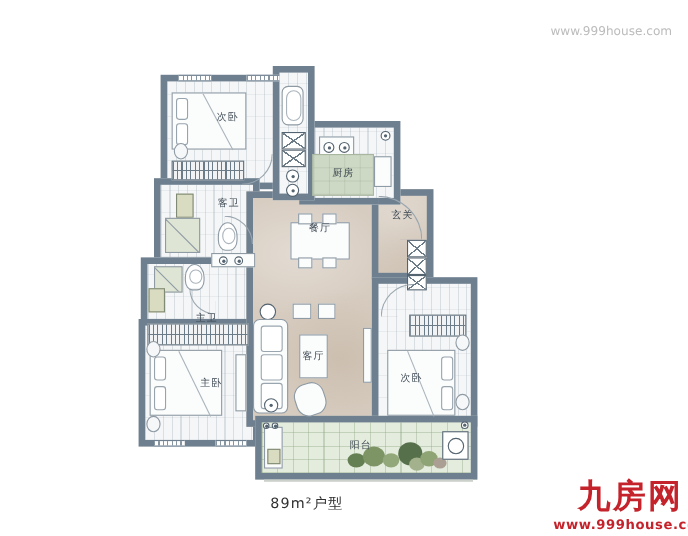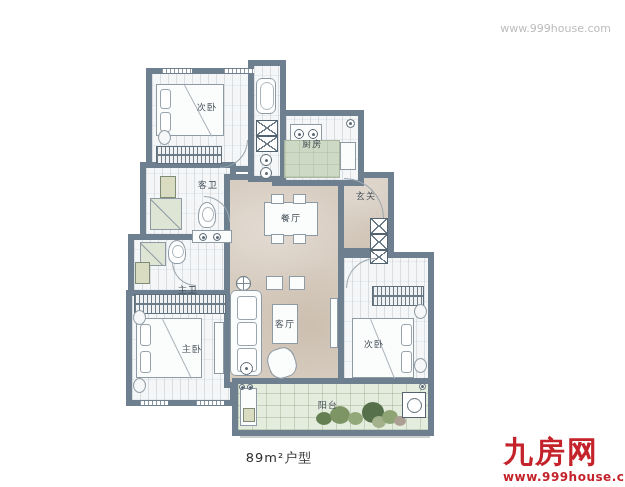--- a/index.html
+++ b/index.html
@@ -58,21 +58,21 @@
         background-image:linear-gradient(0deg,transparent 48%,#7b8a95 48% 52%,transparent 52%),
                          linear-gradient(90deg,transparent 48%,#7b8a95 48% 52%,transparent 52%);}
   .washer{position:absolute;box-sizing:border-box;background:#fff;border:1px solid #53636f;}
   .drum{position:absolute;box-sizing:border-box;border:1px solid #53636f;border-radius:50%;background:#fff;}
   .plant{position:absolute;border-radius:50%;}
   .rlabel{position:absolute;font-size:9px;color:#3d4852;letter-spacing:1px;white-space:nowrap;line-height:1;}
   .sill{position:absolute;background:#ccd1cb;}
   .watermark-top{position:absolute;top:22px;right:14px;font-size:11px;color:#bcbcbc;}
   .caption{position:absolute;top:449px;left:279px;transform:translateX(-50%);font-size:13px;color:#2f2f2f;
         letter-spacing:1px;white-space:nowrap;}
-  .logo{position:absolute;top:437px;right:4px;width:118px;text-align:left;color:#c4232b;}
+  .logo{position:absolute;top:437px;right:4px;width:118px;text-align:right;color:#c4232b;}
   .logo-name{font-size:30px;font-weight:bold;line-height:1;letter-spacing:2px;}
   .logo-url{font-size:12px;font-weight:bold;margin-top:3px;letter-spacing:0.5px;}
 </style>
 </head>
 <body>
 
 <div class="page">
   <div class="plan">
 
     <div class="room tile" style="left:146px;top:68px;width:114px;height:104px"></div>
@@ -105,21 +105,21 @@
     <div class="circ" style="left:260px;top:154px;width:12px;height:12px"></div>
     <div class="circ" style="left:260px;top:167px;width:12px;height:12px"></div>
 
     <div class="furn" style="left:290px;top:124px;width:32px;height:18px">
       <div class="circ" style="left:3px;top:4px;width:10px;height:10px"></div>
       <div class="circ" style="left:17px;top:4px;width:10px;height:10px"></div>
     </div>
     <div class="island" style="left:284px;top:140px;width:56px;height:38px"></div>
     <div class="furn" style="left:340px;top:142px;width:16px;height:28px"></div>
     <div class="circ" style="left:346px;top:119px;width:9px;height:9px"></div>
-    <span class="rlabel" style="left:302px;top:140px">厨房</span>
+    <span class="rlabel" style="left:302px;top:154px">厨房</span>
 
     <div class="cab" style="left:160px;top:176px;width:16px;height:22px"></div>
     <div class="shower" style="left:150px;top:198px;width:32px;height:32px"></div>
     <div class="toilet" style="left:198px;top:202px;width:18px;height:26px"></div>
     <div class="arc arc-tr" style="left:204px;top:196px;width:26px;height:26px"></div>
     <span class="rlabel" style="left:198px;top:181px">客卫</span>
 
     <div class="furn" style="left:192px;top:230px;width:40px;height:13px">
       <div class="circ" style="left:6px;top:2px;width:8px;height:8px"></div>
       <div class="circ" style="left:20px;top:2px;width:8px;height:8px"></div>
@@ -141,21 +141,21 @@
     <div class="furn" style="left:214px;top:322px;width:10px;height:52px"></div>
     <div class="window" style="left:140px;top:400px;width:28px"></div>
     <div class="window" style="left:196px;top:400px;width:28px"></div>
     <span class="rlabel" style="left:182px;top:345px">主卧</span>
 
     <div class="furn" style="left:264px;top:202px;width:54px;height:34px"></div>
     <div class="furn" style="left:271px;top:194px;width:13px;height:10px"></div>
     <div class="furn" style="left:293px;top:194px;width:13px;height:10px"></div>
     <div class="furn" style="left:271px;top:234px;width:13px;height:10px"></div>
     <div class="furn" style="left:293px;top:234px;width:13px;height:10px"></div>
-    <span class="rlabel" style="left:281px;top:214px">餐厅</span>
+    <span class="rlabel" style="left:281px;top:204px">餐厅</span>
 
     <div class="arc arc-tr" style="left:344px;top:178px;width:40px;height:40px"></div>
     <div class="xbox" style="left:370px;top:218px;width:18px;height:16px"></div>
     <div class="xbox" style="left:370px;top:234px;width:18px;height:16px"></div>
     <div class="xbox" style="left:370px;top:250px;width:18px;height:14px"></div>
     <span class="rlabel" style="left:356px;top:192px">玄关</span>
 
     <div class="furn" style="left:266px;top:276px;width:17px;height:14px"></div>
     <div class="furn" style="left:289px;top:276px;width:16px;height:14px"></div>
     <div class="lamp" style="left:236px;top:276px;width:15px;height:15px"></div>

